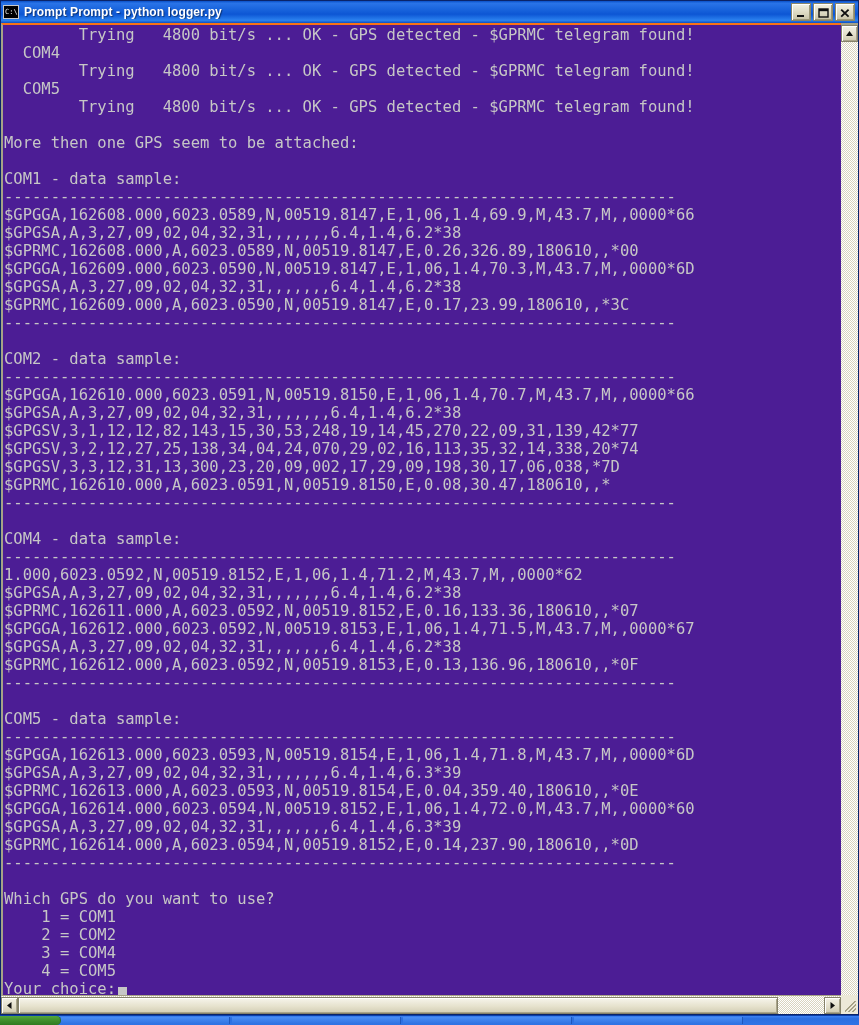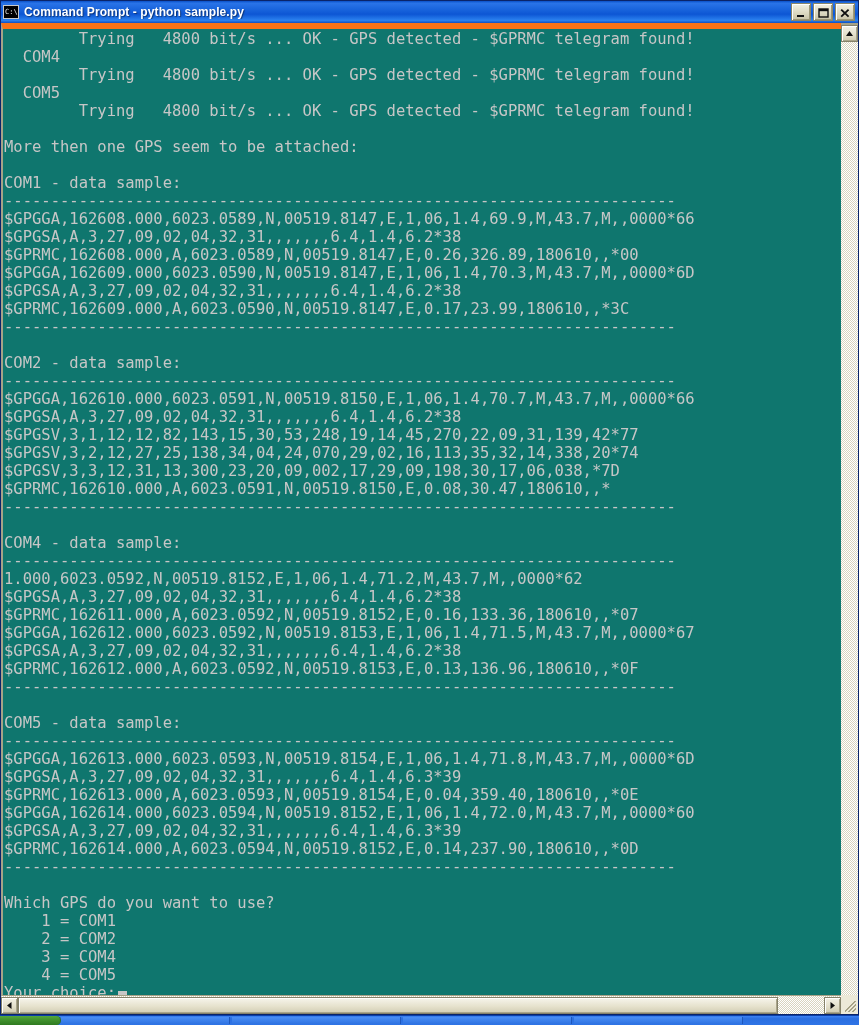--- a/index.html
+++ b/index.html
@@ -96,23 +96,23 @@
     overflow: hidden;
   }
   #console-row {
     flex: 1;
     display: flex;
     min-height: 0;
   }
 
   #console-outer {
     flex: 1;
-    background: #0f766e;
+    background: #4c1d95;
     border-left: 2px solid #a6a287;
-    border-top: 6px solid #f97316;
+    border-top: 2px solid #f97316;
     box-sizing: border-box;
     overflow: hidden;
     position: relative;
   }
   #console-screen {
     position: absolute;
     left: 0; top: 0;
     padding: 1px 0 0 1px;
     color: #c6c6c6;
     font-family: "DejaVu Sans Mono", "Liberation Mono", monospace;
@@ -232,21 +232,21 @@
     border-right: 1px solid #1d57bd;
   }
 </style>
 </head>
 <body>
 
 <div id="console-window">
 
   <div id="title-bar">
     <div id="title-icon">C:\</div>
-    <div id="title-text">Command Prompt - python sample.py</div>
+    <div id="title-text">Prompt Prompt - python logger.py</div>
     <div id="window-buttons">
       <div class="win-btn">
         <svg width="14" height="12" viewBox="0 0 14 12">
           <rect x="3" y="8" width="7" height="2" fill="#101010"></rect>
         </svg>
       </div>
       <div class="win-btn">
         <svg width="14" height="12" viewBox="0 0 14 12">
           <rect x="3" y="2" width="9" height="8" fill="none" stroke="#101010" stroke-width="1.4"></rect>
           <rect x="3" y="2" width="9" height="2.2" fill="#101010"></rect>

